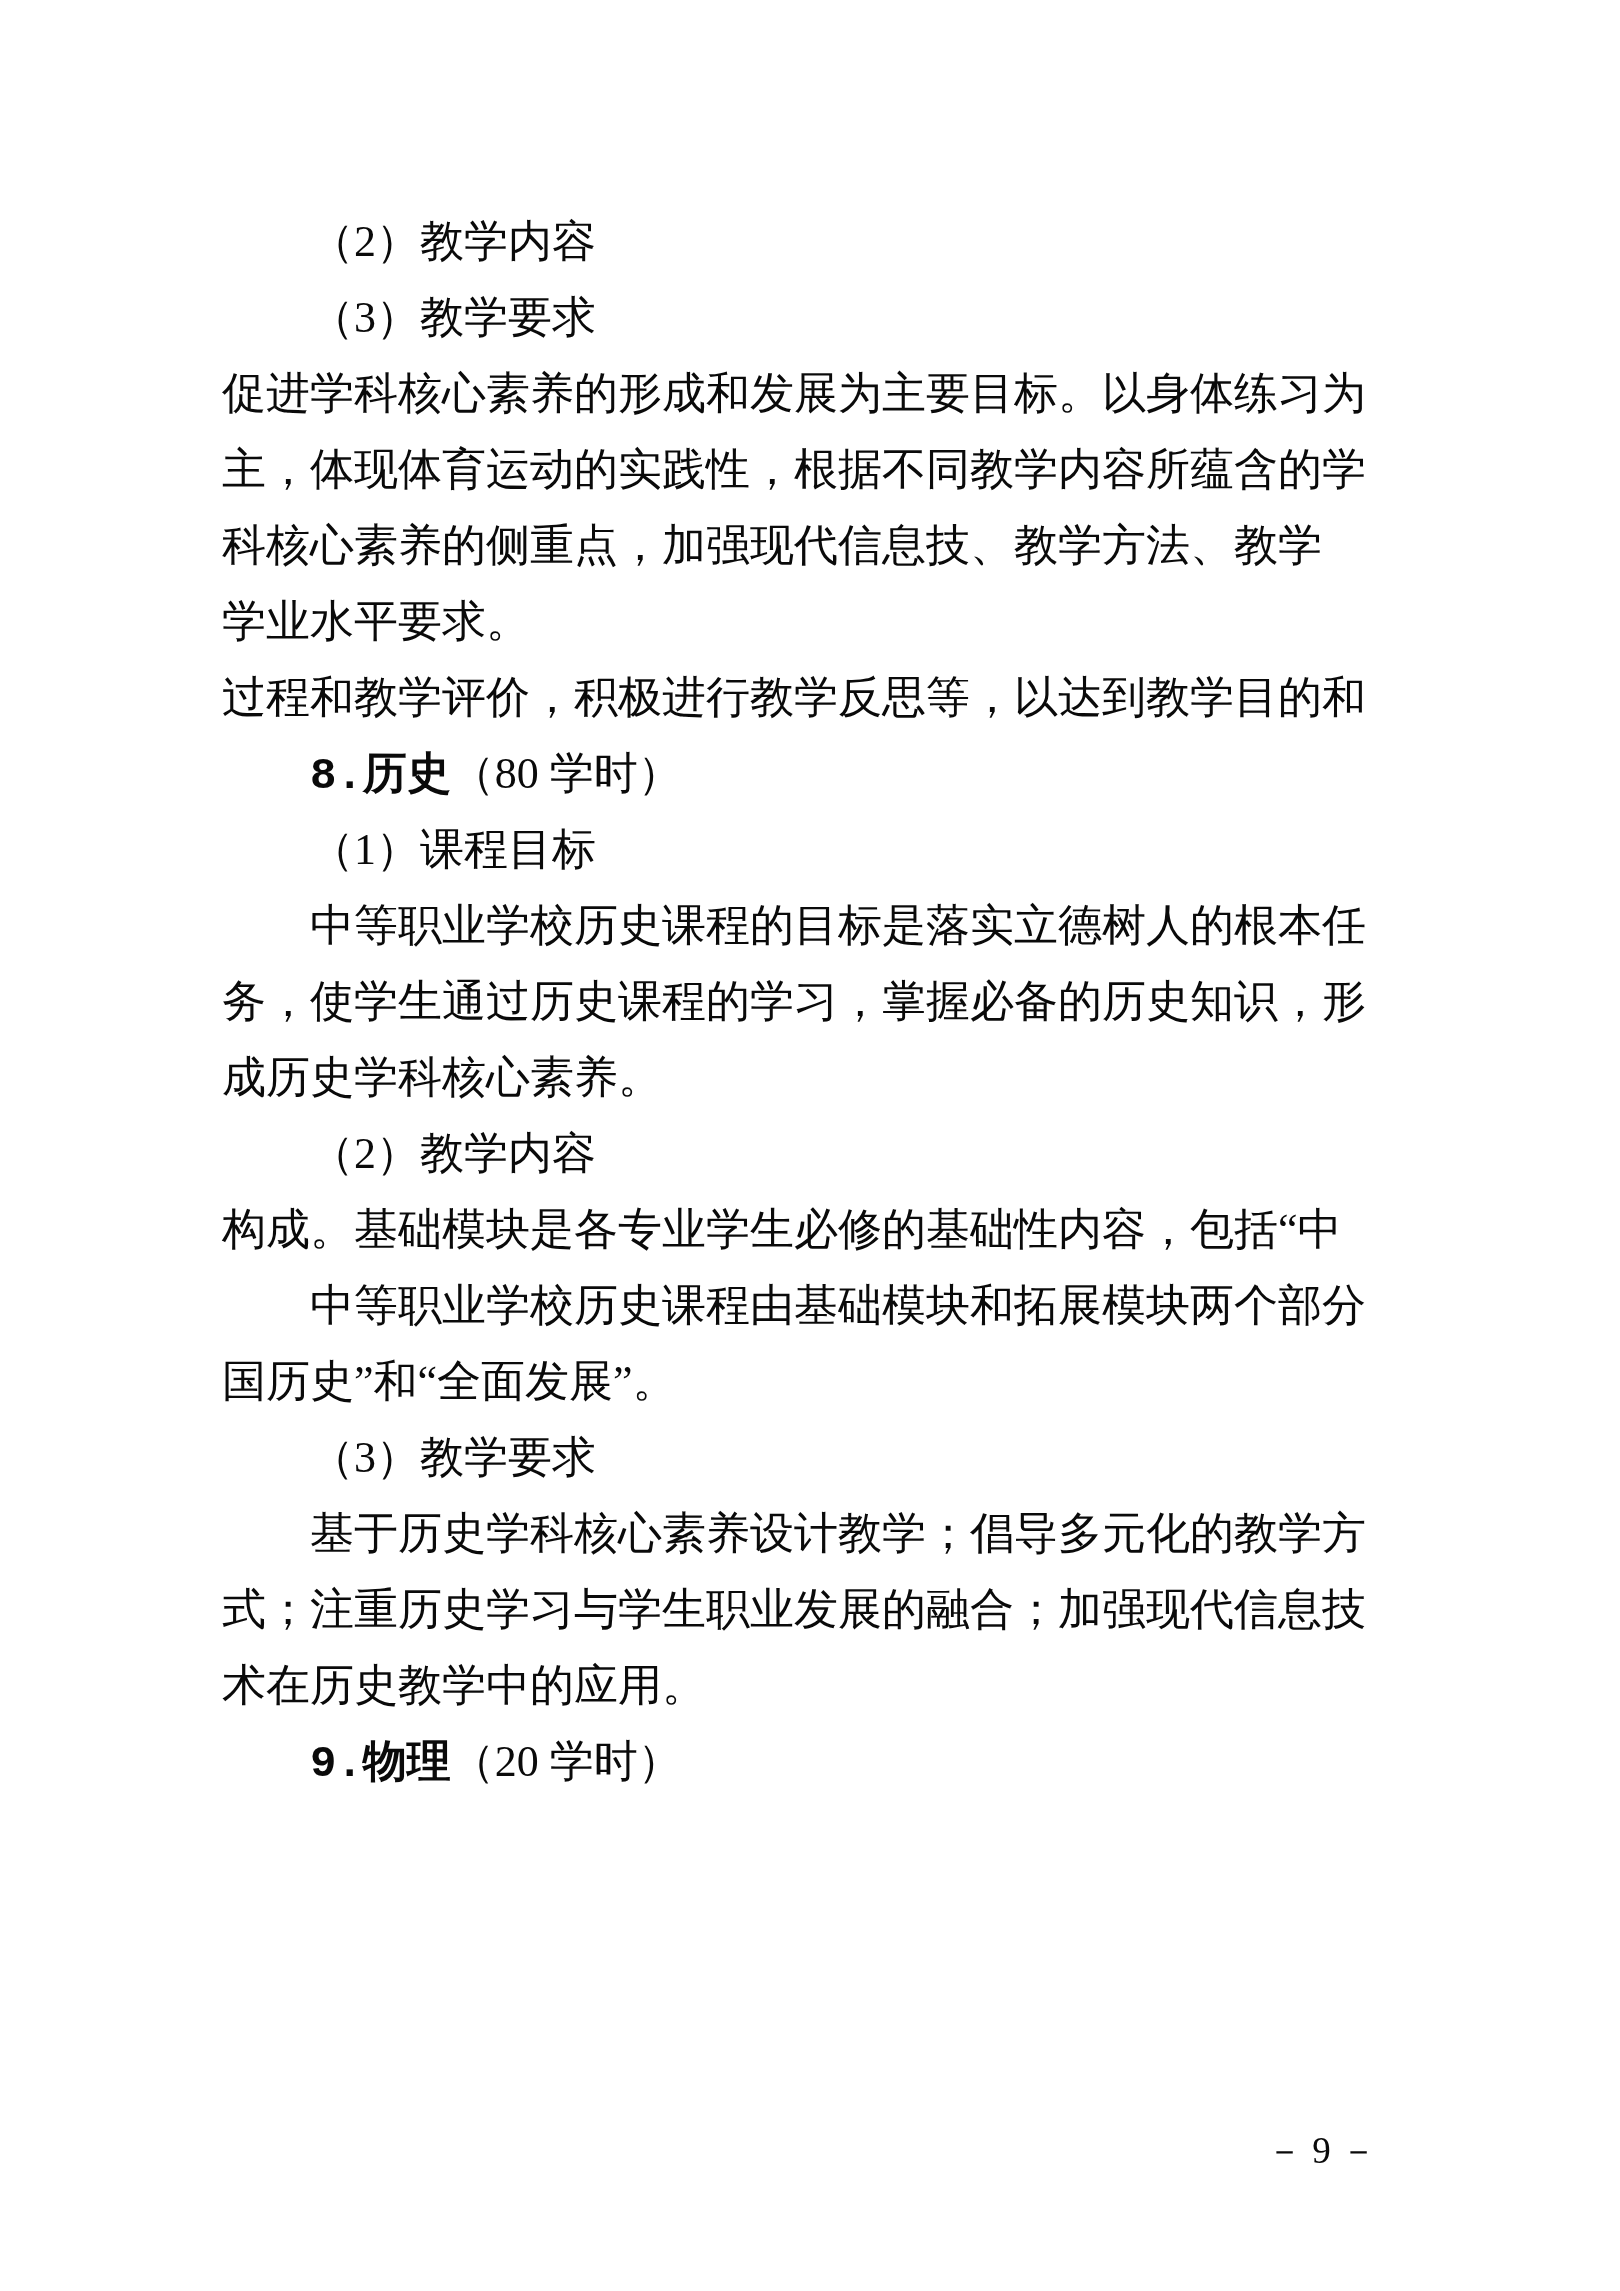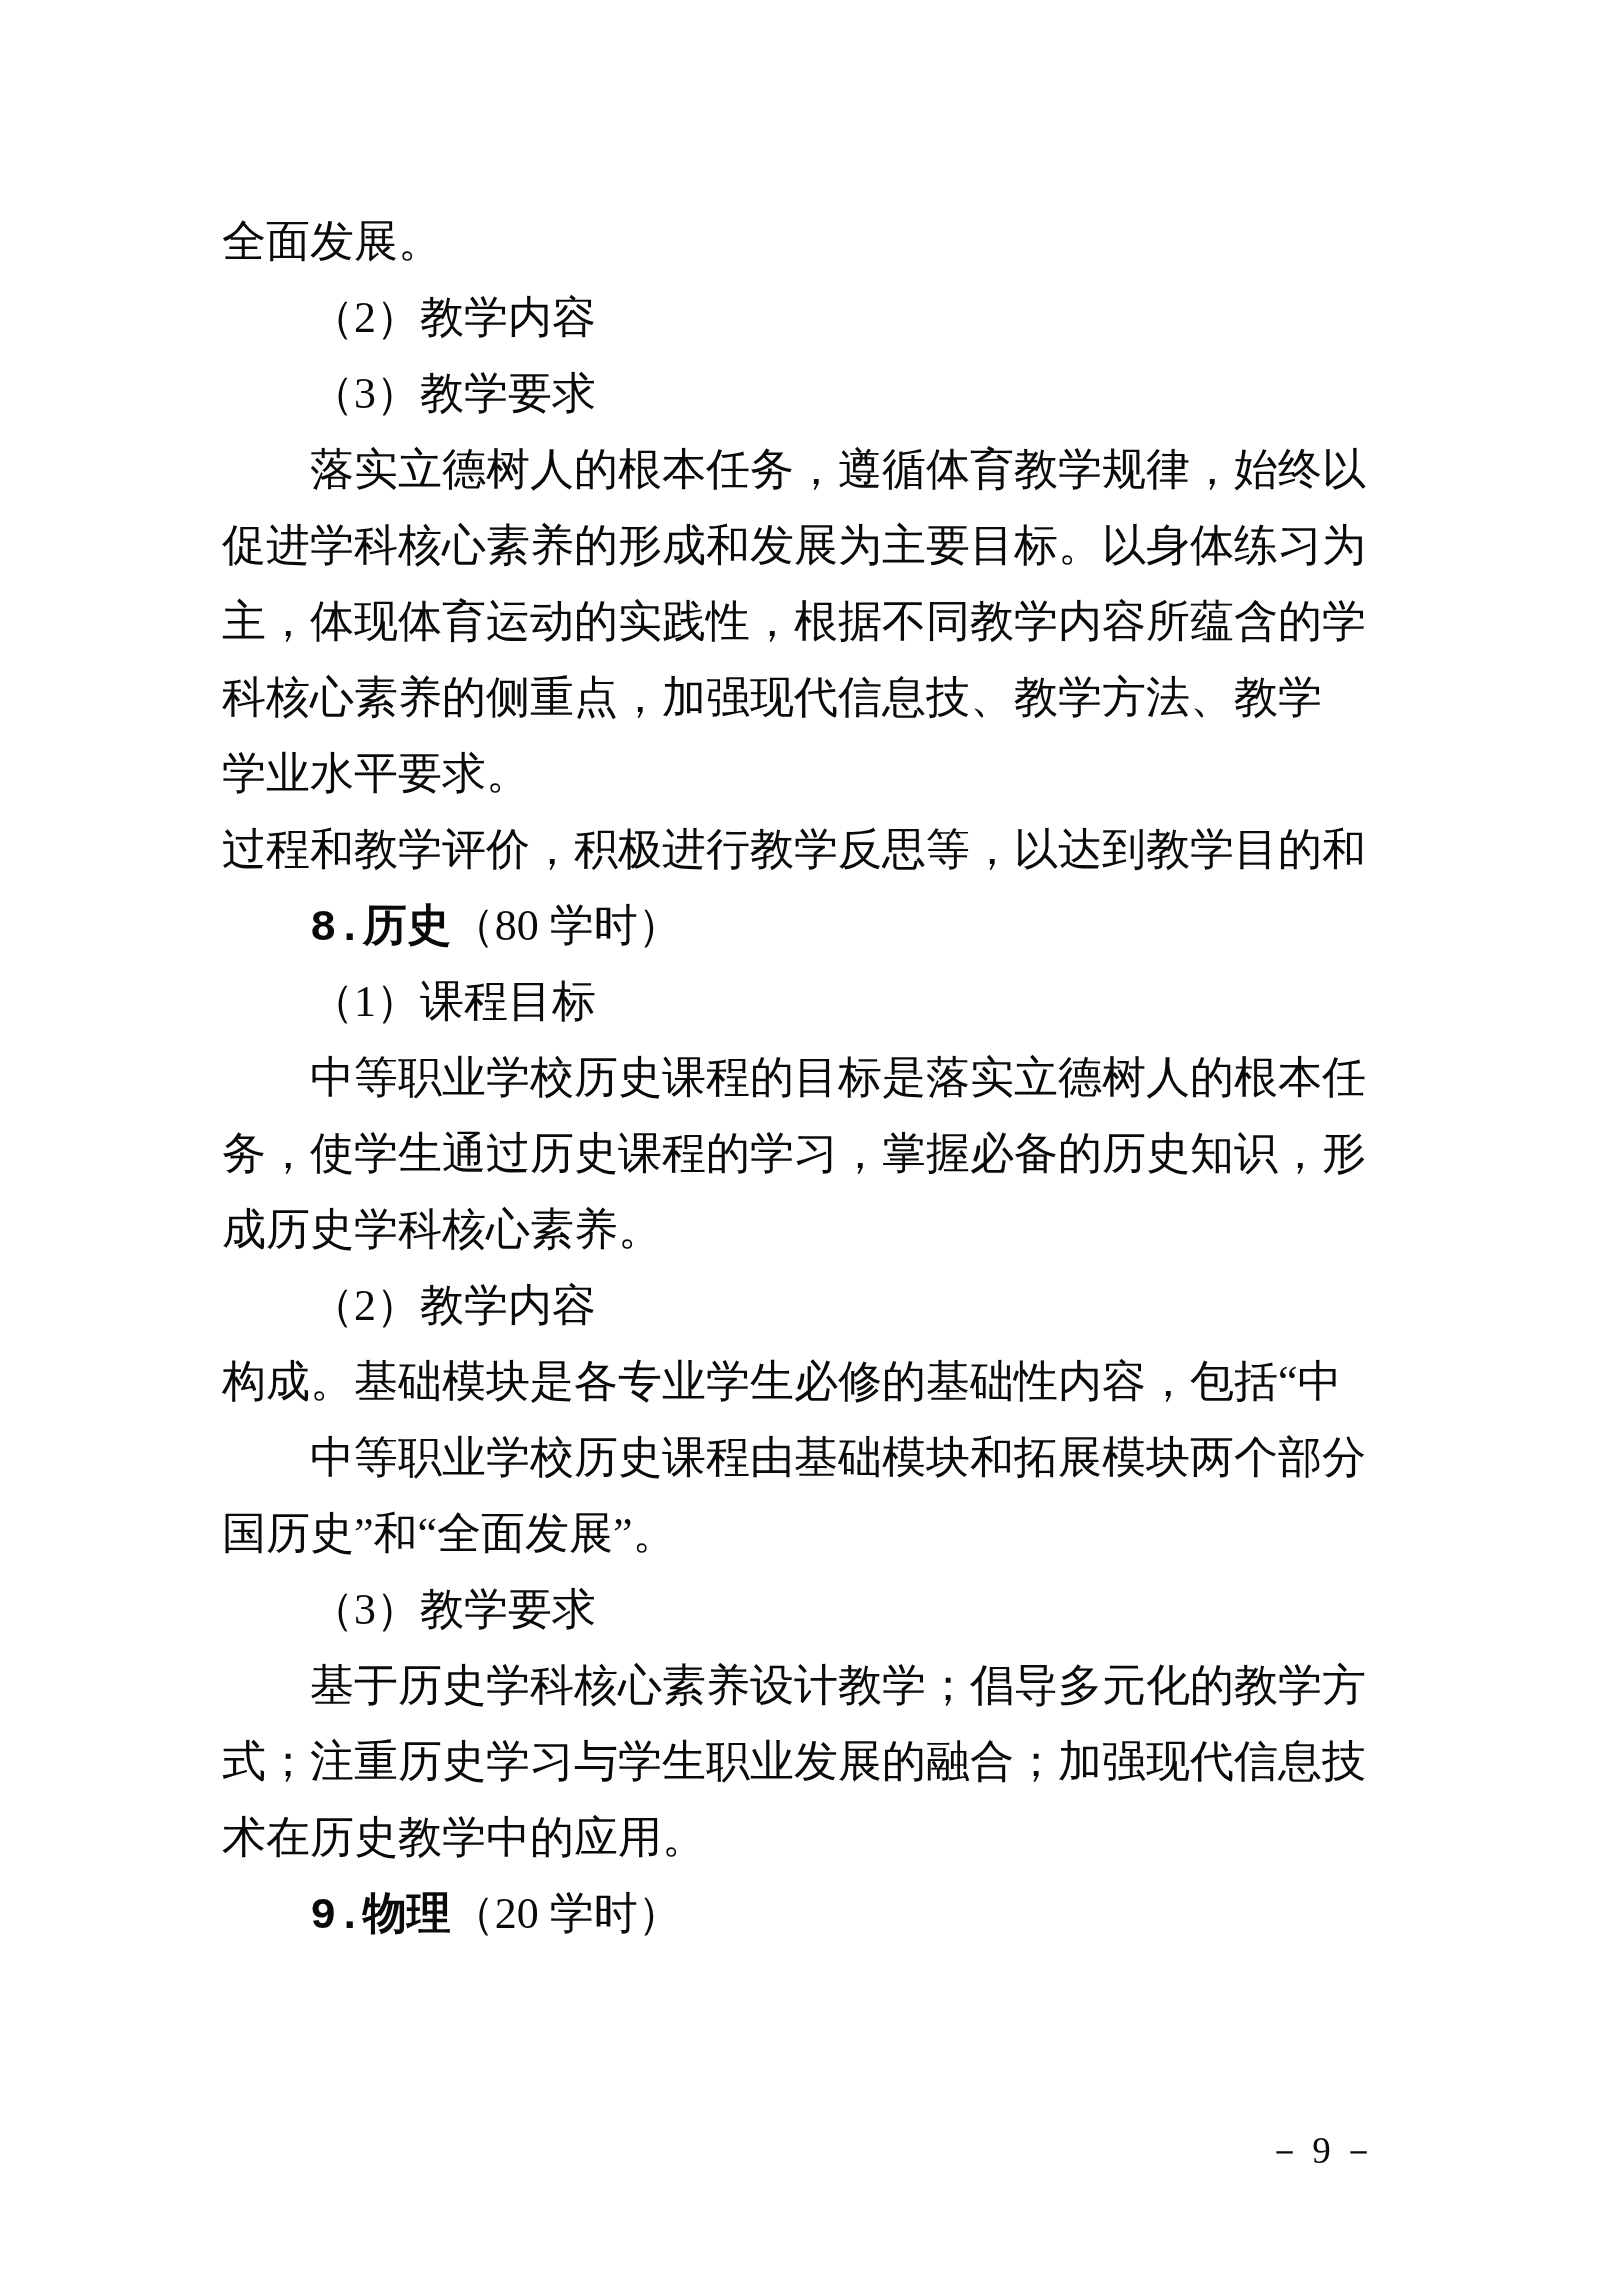--- a/index.html
+++ b/index.html
@@ -52,28 +52,26 @@
     color: #0a0a0a;
   }
 </style>
 </head>
 <body>
 
 <div class="page">
 
   <div class="text-block">
 
-    <div class="line"><span>全面发展。</span></div>
 
     <div class="line indent"><span>（2）教学内容</span></div>
 
 
     <div class="line indent"><span>（3）教学要求</span></div>
 
-    <div class="line indent"><span>落实立德树人的根本任务，遵循体育教学规律，始终以</span></div>
 
     <div class="line"><span>促进学科核心素养的形成和发展为主要目标。以身体练习为</span></div>
 
     <div class="line"><span>主，体现体育运动的实践性，根据不同教学内容所蕴含的学</span></div>
 
     <div class="line"><span>科核心素养的侧重点，加强现代信息技、教学方法、教学</span></div>
 
     <div class="line"><span>学业水平要求。</span></div>
 
     <div class="line"><span>过程和教学评价，积极进行教学反思等，以达到教学目的和</span></div>

